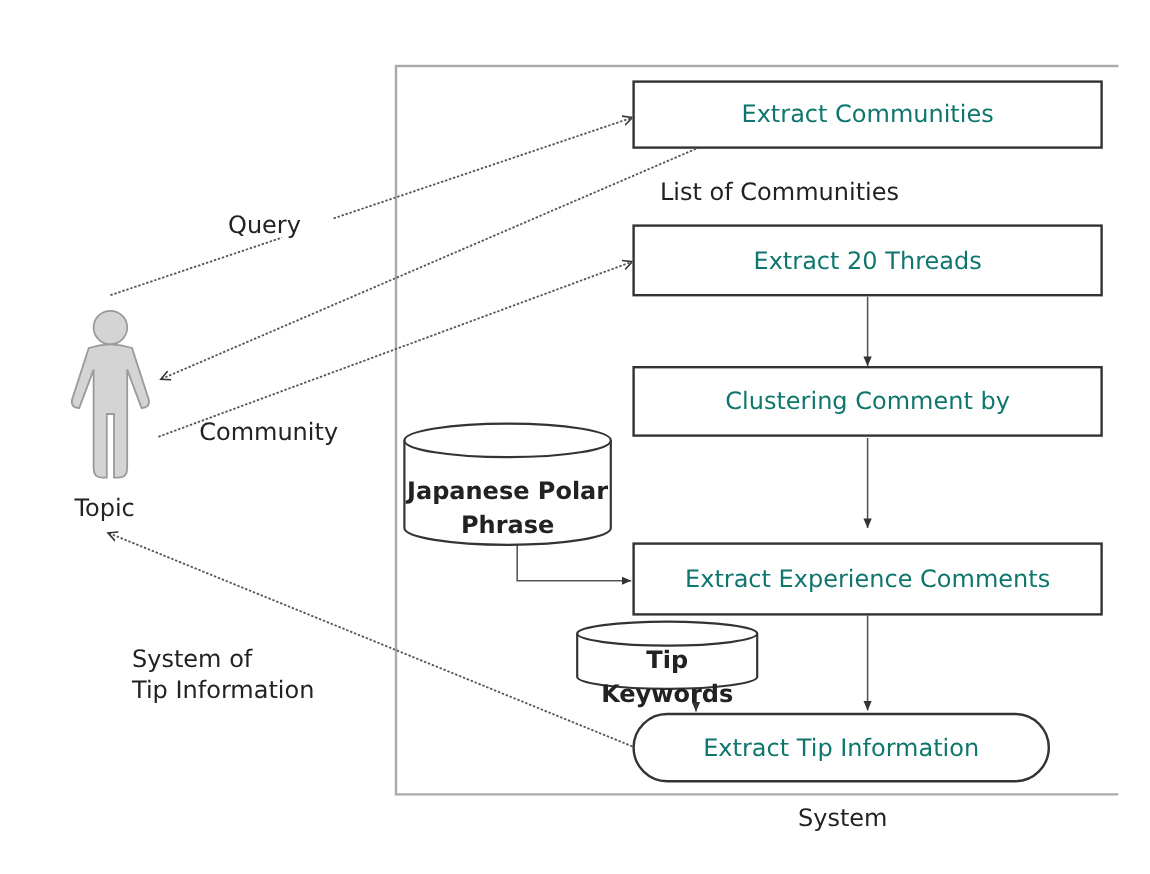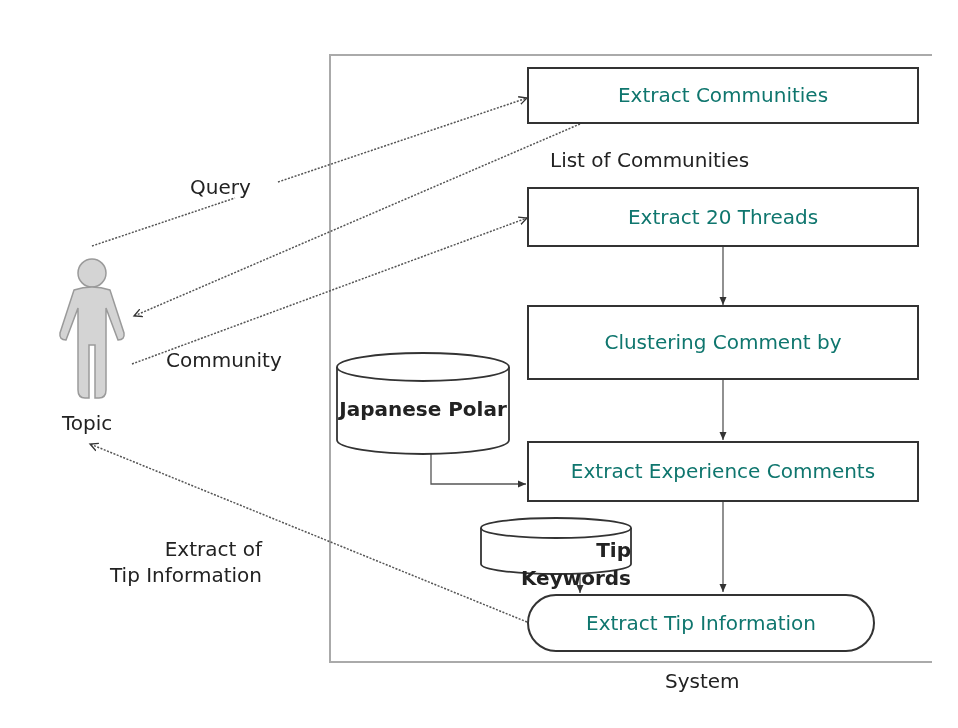--- a/index.html
+++ b/index.html
@@ -1,19 +1,19 @@
 <!DOCTYPE html>
 <html><head>
 <meta charset="utf-8">
 <style>
   html, body { margin:0; padding:0; background:#ffffff; }
   body { width:958px; height:728px; position:relative; overflow:hidden;
          font-family:"DejaVu Sans", "Liberation Sans", sans-serif; color:#222; }
   svg { position:absolute; left:0; top:0; }
-  .lbl { position:absolute; font-size:20px; color:#222; text-align:right; line-height:26px; white-space:nowrap; }
+  .lbl { position:absolute; font-size:20px; color:#222; text-align:left; line-height:26px; white-space:nowrap; }
   .box { position:absolute; border:2px solid #333; background:#fff; box-sizing:border-box;
          display:flex; align-items:center; justify-content:center; text-align:center;
          font-size:20px; line-height:25px; color:#0f766e; }
   .dbtext { position:absolute; font-size:20px; text-align:center; line-height:28px; color:#222;font-weight:bold; }
 </style>
 </head>
 <body>
 
 <svg width="958" height="728">
   <defs>
@@ -54,41 +54,42 @@
     <ellipse cx="556" cy="528" rx="75" ry="10"></ellipse>
   </g>
 </svg>
 
 <div class="box" style="left:527px;top:67px;width:392px;height:57px;">
   <span>Extract Communities</span>
 </div>
 <div class="box" style="left:527px;top:187px;width:392px;height:60px;text-align:center;">
   <span>Extract 20 Threads</span>
 </div>
-<div class="box" style="left:527px;top:305px;width:392px;height:75px;flex-direction:column;">
+<div class="box" style="left:527px;top:305px;width:392px;height:59px;flex-direction:column;">
   <span>Clustering Comment by</span>
 </div>
-<div class="box" style="left:527px;top:441px;width:392px;height:61px;flex-direction:column;">
+<div class="box" style="left:527px;top:452px;width:392px;height:61px;flex-direction:column;">
   <span>Extract Experience Comments</span>
 </div>
 <div class="box" style="left:527px;top:594px;width:348px;height:58px;border-radius:29px;">
   <span>Extract Tip Information</span>
 </div>
 
 <div class="dbtext" style="left:337px;top:395px;width:172px;">
   <div>Japanese Polar</div>
+  <div>Phrase</div>
 </div>
-<div class="dbtext" style="left:481px;top:536px;width:150px;text-align:right;">
+<div class="dbtext" style="left:481px;top:536px;width:150px;">
   <div>Tip Keywords</div>
 </div>
 
 <div class="lbl" style="left:190px;top:174px;">Query</div>
 <div class="lbl" style="left:550px;top:147px;">List of Communities</div>
 <div class="lbl" style="left:166px;top:347px;">
   <div>Community</div>
 </div>
 <div class="lbl" style="left:110px;top:536px;">
-  <div>Extract of</div>
+  <div>System of</div>
   <div>Tip Information</div>
 </div>
 
 <div class="lbl" style="left:62px;top:410px;">Topic</div>
 <div class="lbl" style="left:665px;top:668px;">System</div>
 
 </body></html>

